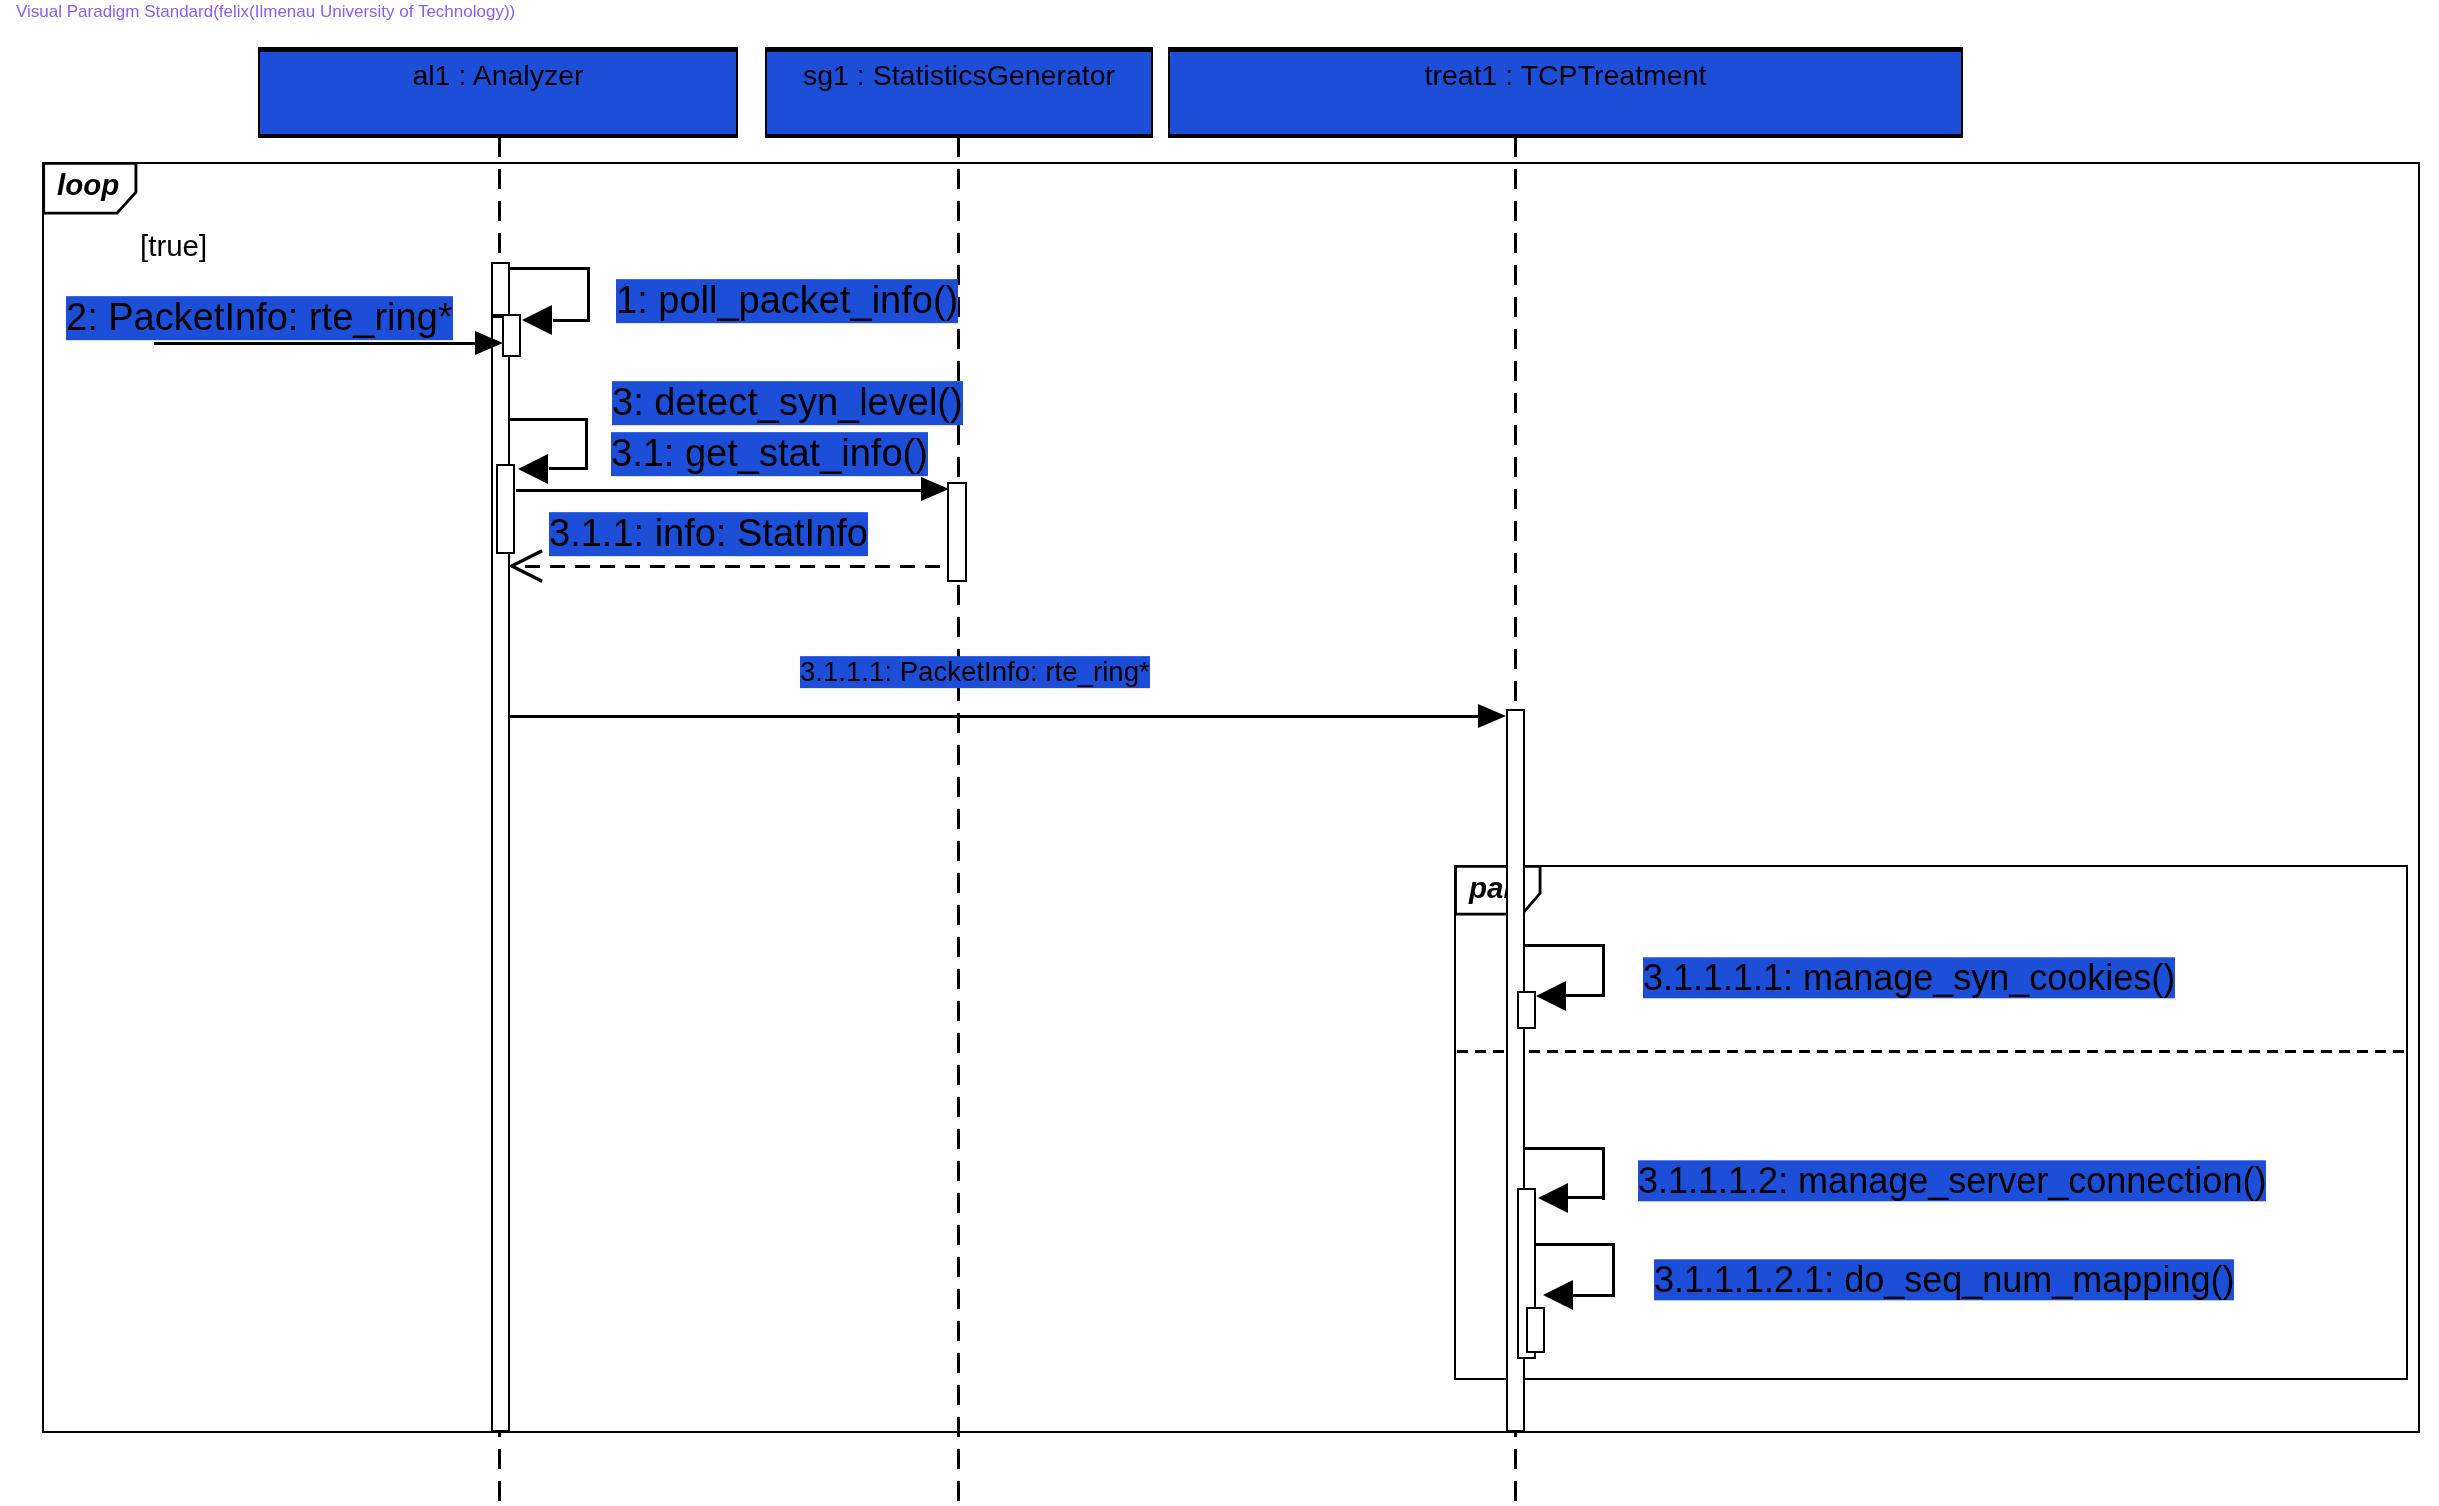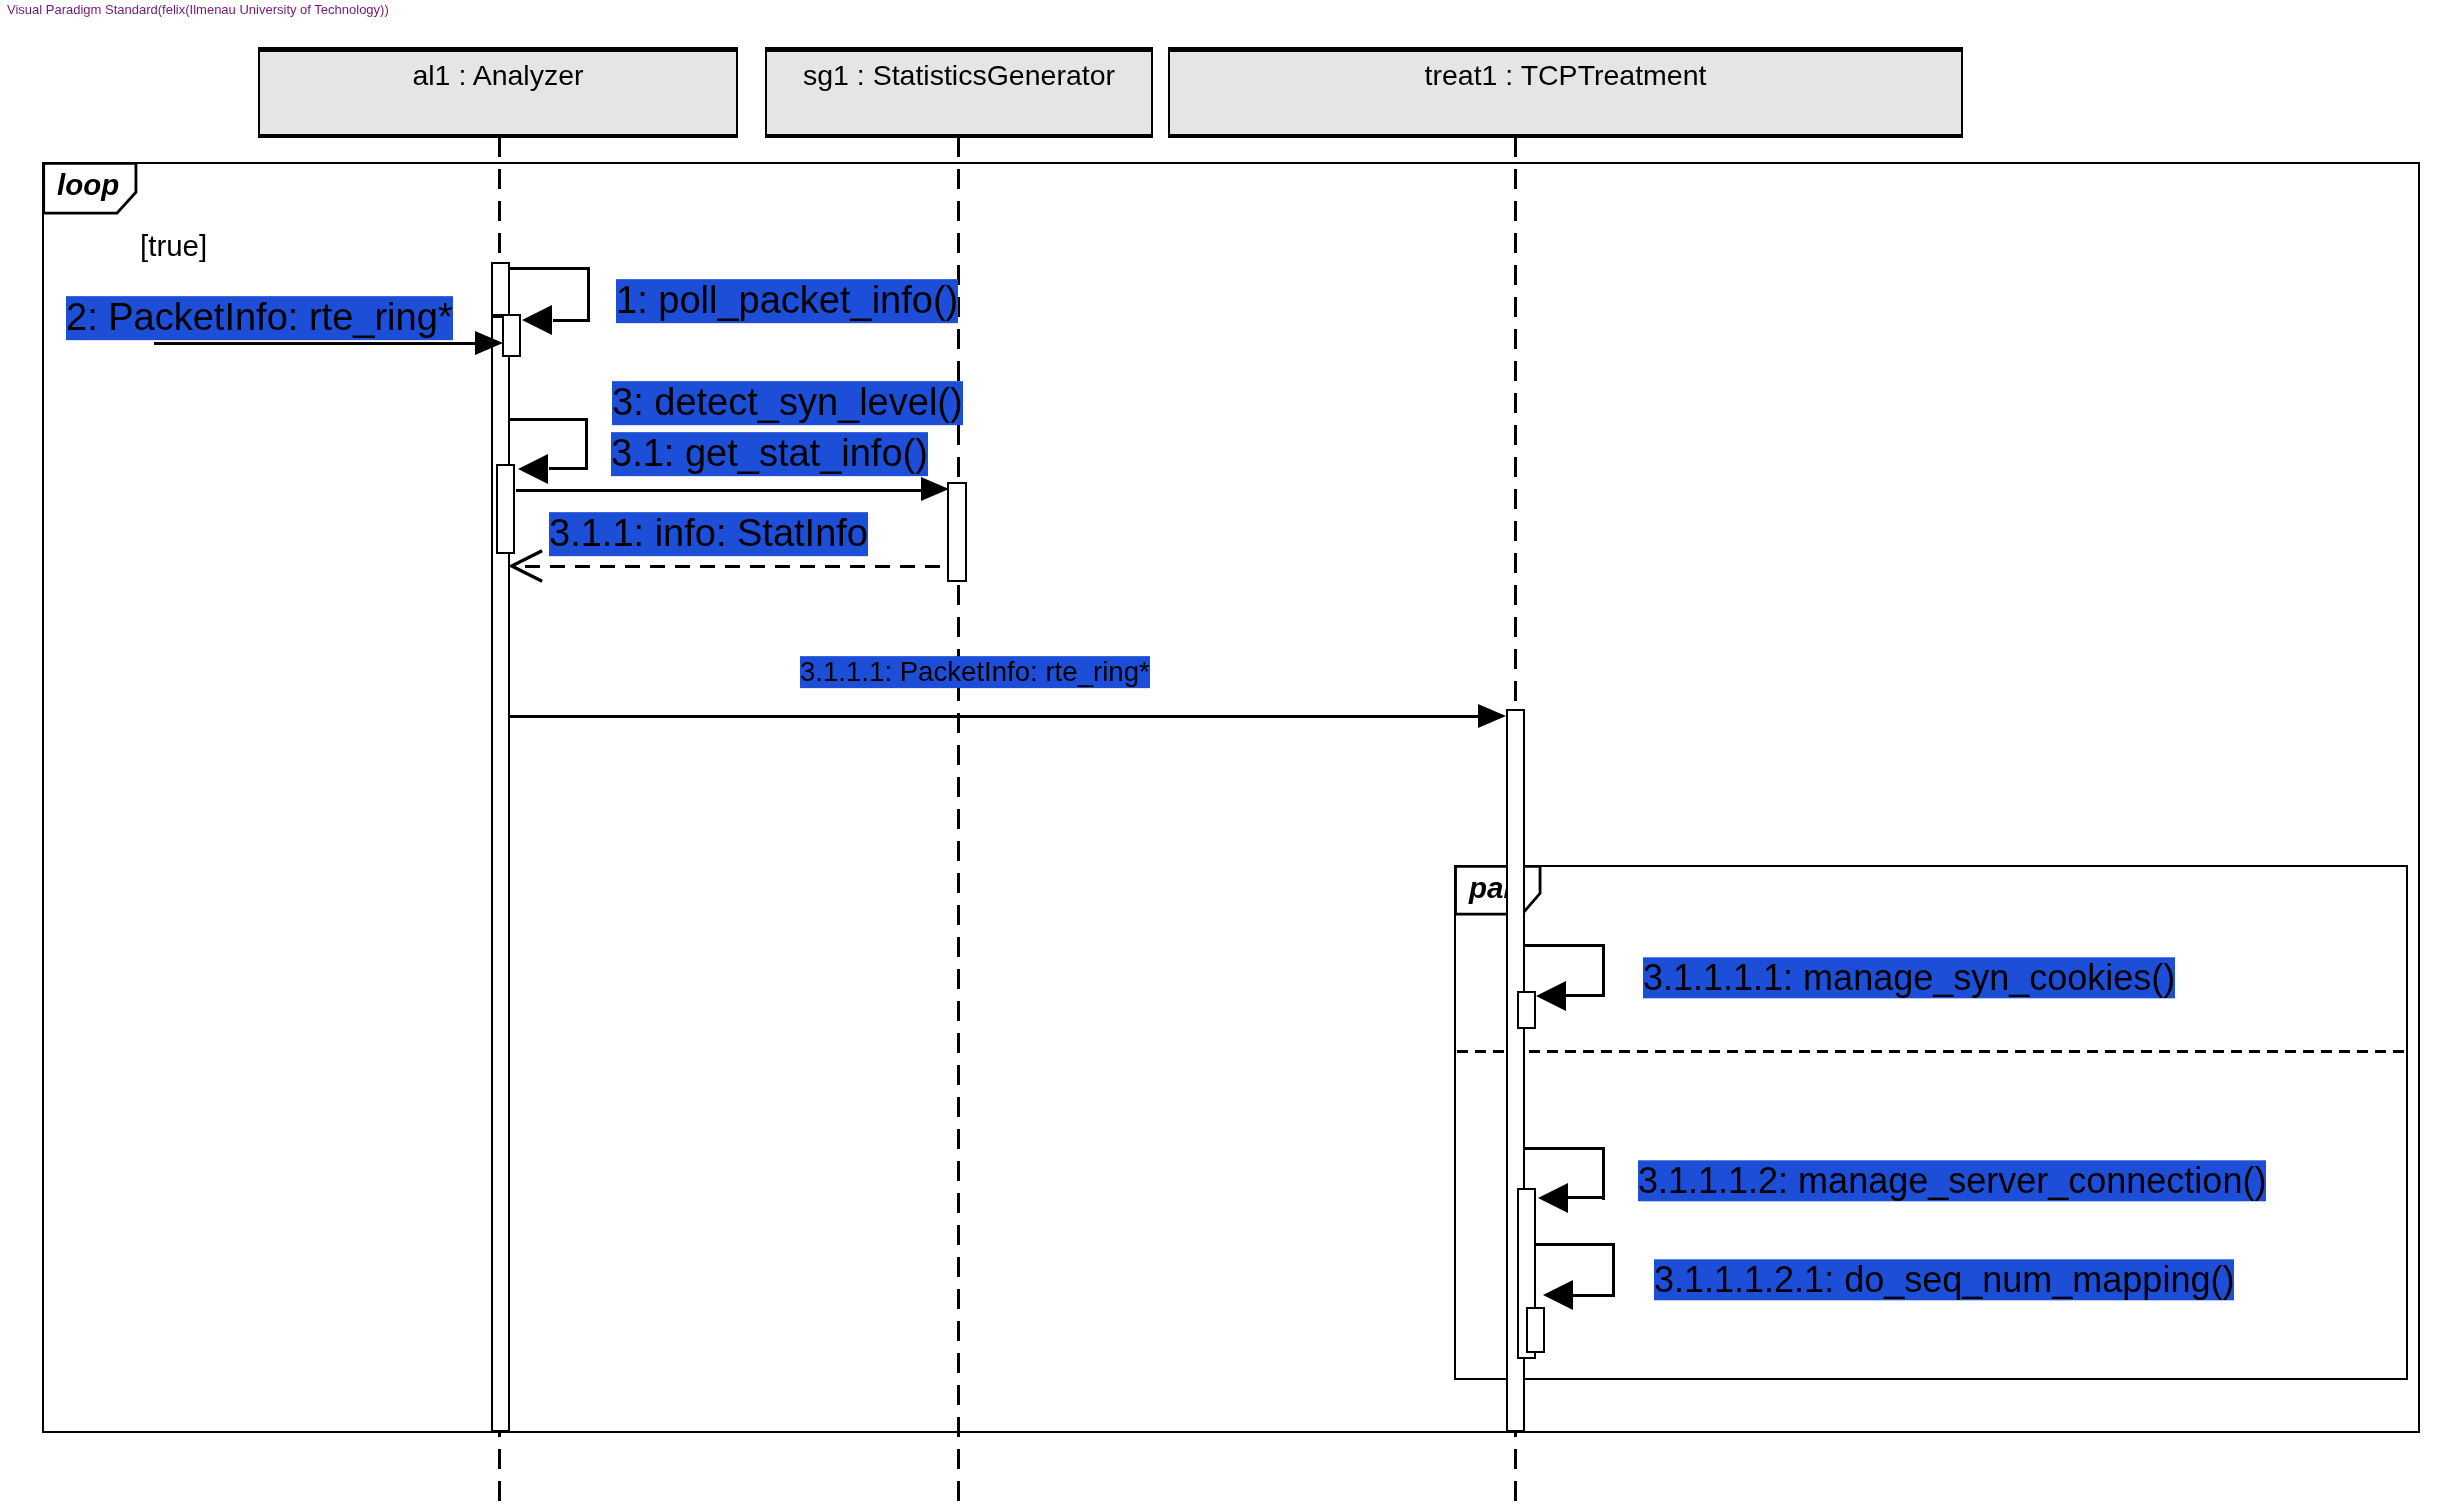--- a/index.html
+++ b/index.html
@@ -8,21 +8,21 @@
   
   .hl{position:absolute;background:#000;height:2.9px;z-index:4;}
   .vl{position:absolute;background:#000;width:2.9px;z-index:4;}
   .dash-h{position:absolute;height:2.9px;z-index:4;
           background:repeating-linear-gradient(to right,#000 0 15px,transparent 15px 25px);}
   .divider{position:absolute;height:2.9px;z-index:1;
           background:repeating-linear-gradient(to right,#000 0 11.4px,transparent 11.4px 18px);}
   .lifeline{position:absolute;width:2.9px;top:137px;height:1364px;z-index:0;
           background:repeating-linear-gradient(to bottom,#000 0 20px,transparent 20px 32px);}
   
-  .head{position:absolute;top:47px;height:91px;box-sizing:border-box;background:#e5e5e5;
+  .head{position:absolute;top:47px;height:91px;box-sizing:border-box;background:#1d4ed8;
         border:2.9px solid #000;border-top-width:5.7px;border-bottom-width:4.8px;
         text-align:center;padding-top:6.7px;font-size:28.5px;z-index:4;}
   
   .act{position:absolute;box-sizing:border-box;border:2.9px solid #000;background:#fff;z-index:3;}
   
   .frag{position:absolute;box-sizing:border-box;border:2.9px solid #000;background:transparent;z-index:1;}
   .pent{position:absolute;z-index:2;}
   .pent .op{position:absolute;left:15px;top:5.7px;font-weight:bold;font-size:29.5px;z-index:2;font-style:italic;}
   .guard{position:absolute;font-size:29.5px;transform:translateY(-50%);z-index:5;}
   
@@ -30,21 +30,21 @@
        background:#1d4ed8;z-index:5;line-height:1.15;}
   .f-big{font-size:38px;}
   .f-mid{font-size:36px;}
   .f-small{font-size:27.6px;}
   
   .arrR{position:absolute;width:0;height:0;border-top:12.4px solid transparent;
         border-bottom:12.4px solid transparent;border-left:28.5px solid #000;z-index:4;}
   .arrL{position:absolute;width:0;height:0;border-top:15px solid transparent;
         border-bottom:15px solid transparent;border-right:30px solid #000;z-index:4;}
   .openhead{position:absolute;z-index:4;}
-  .watermark{position:absolute;left:7px;top:1.9px;font-size:13px;color:#701a75;z-index:6;}
+  .watermark{position:absolute;left:16px;top:1.9px;font-size:17px;color:#8b5cf6;z-index:6;}
 </style>
 </head>
 <body>
 
 <div class="canvas">
 
   <div class="watermark">Visual Paradigm Standard(felix(Ilmenau University of Technology))</div>
 
   <div class="lifeline" style="left:498px;"></div>
   <div class="lifeline" style="left:957px;"></div>

